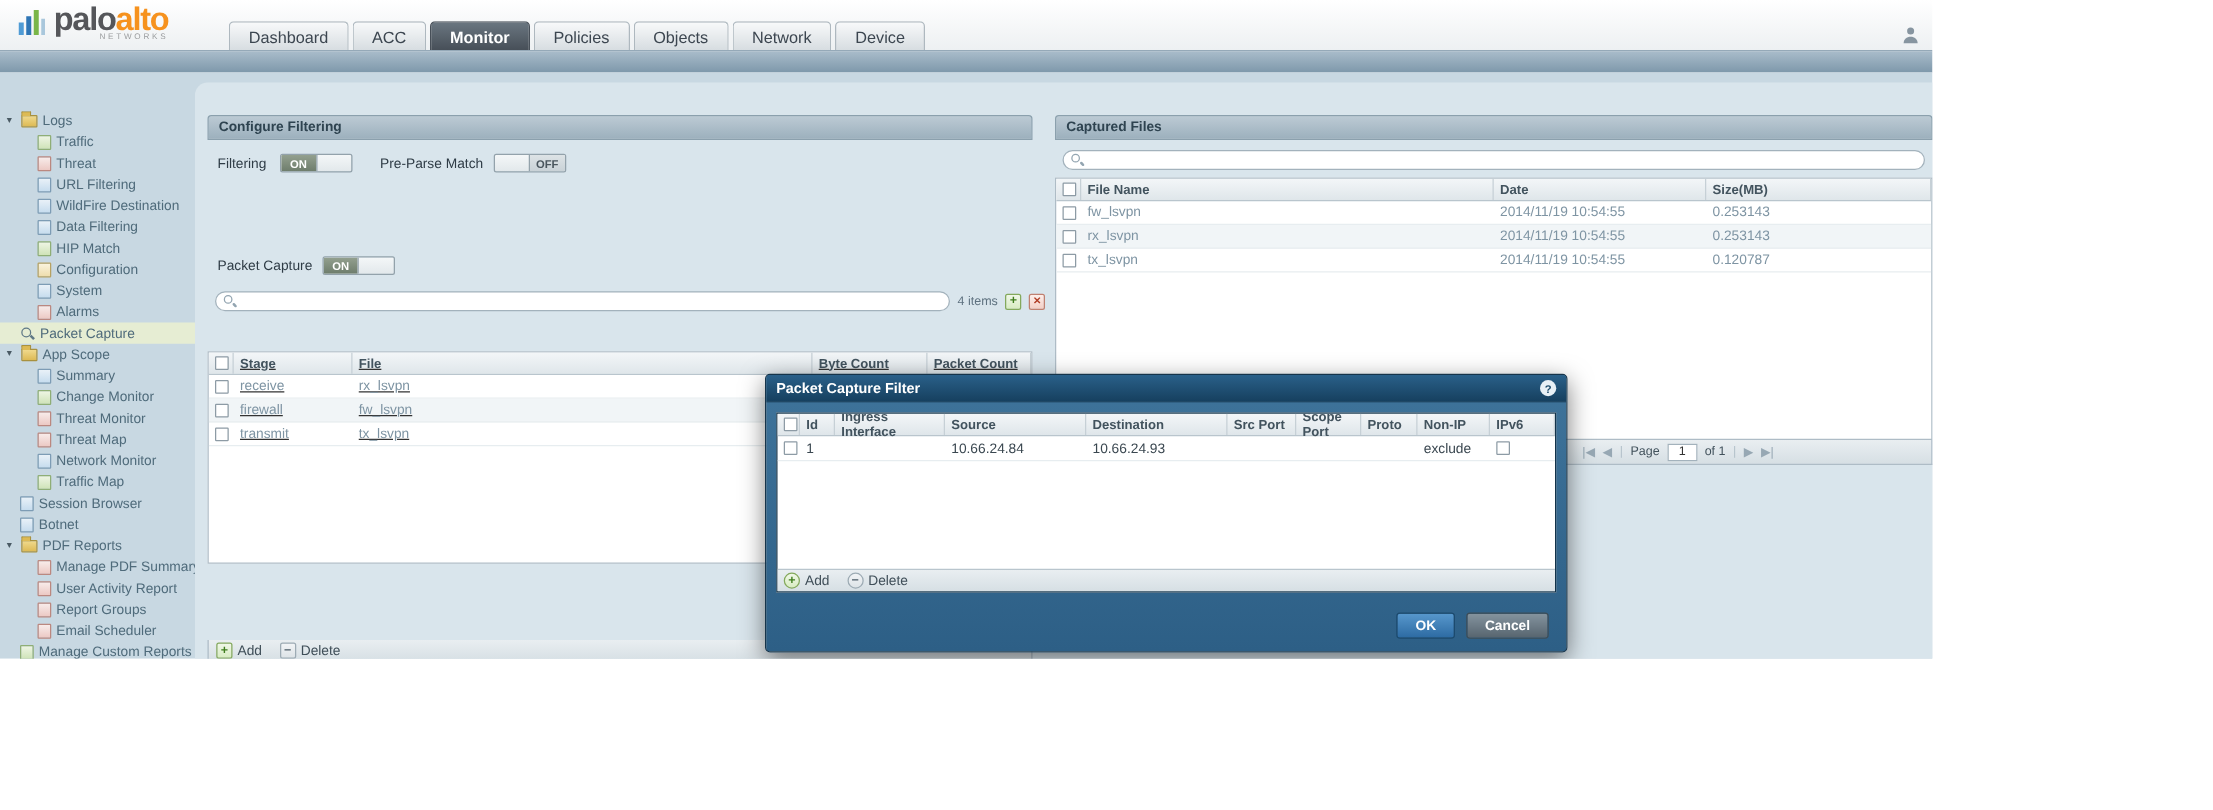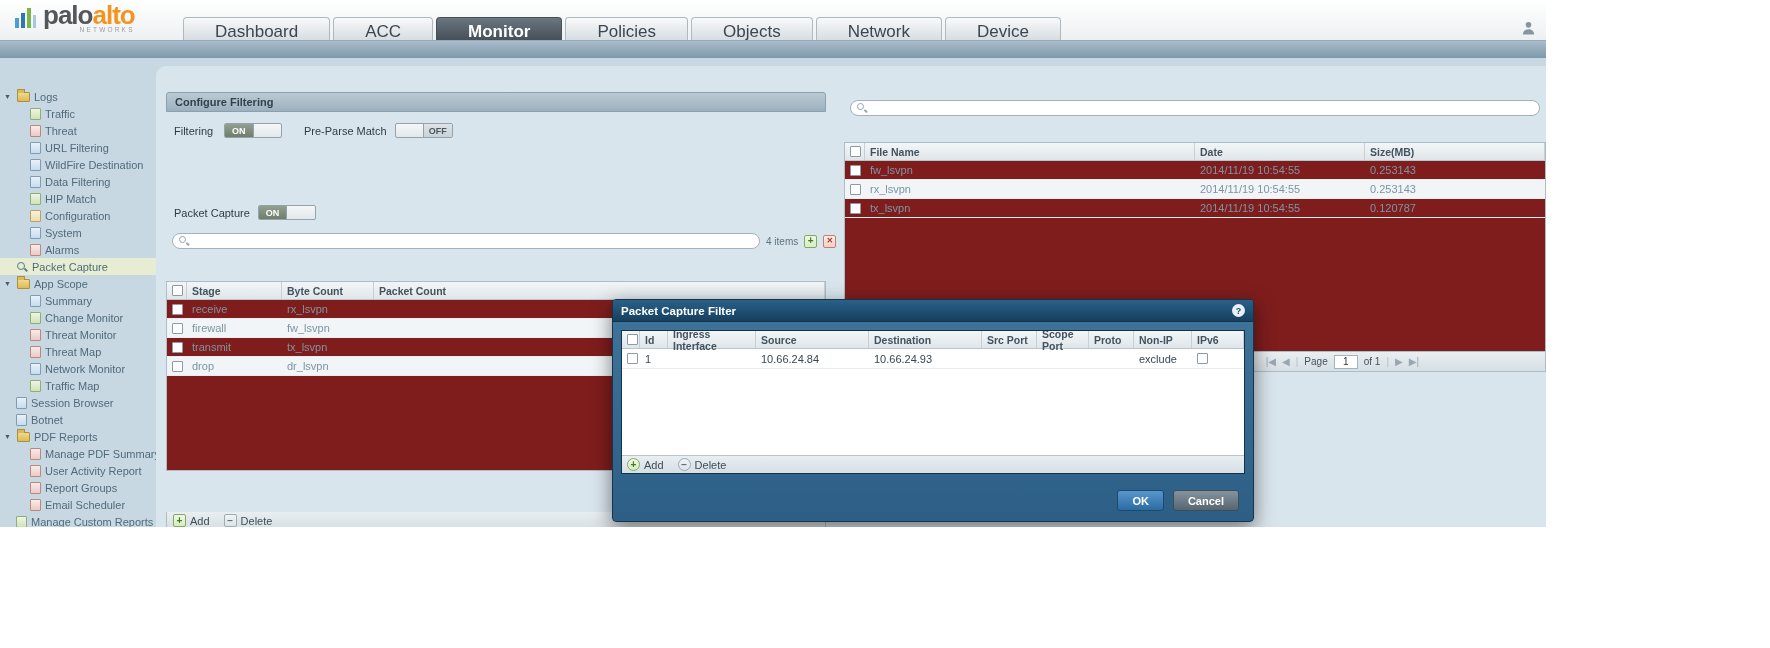--- a/index.html
+++ b/index.html
@@ -7,21 +7,21 @@
   body{font-family:"Liberation Sans",sans-serif;font-size:11px;position:relative;color:#333;}
   .app{position:absolute;left:0;top:0;width:1546px;height:527px;background:#fff;overflow:hidden;}
 
   
   .topbar{position:absolute;left:0;top:0;width:100%;height:40px;background:linear-gradient(#ffffff,#edf0f2);}
   .logo{position:absolute;left:14px;top:5px;display:flex;align-items:flex-start;gap:5px;}
   .logo-word{font-weight:bold;font-size:26px;line-height:20px;letter-spacing:-1px;color:#55565a;}
   .logo-word .lw2{color:#f6921e;}
   .lw3{font-size:6.5px;letter-spacing:2.2px;color:#9a9c9e;text-align:right;margin-top:1px;}
   .tabs{position:absolute;left:183px;top:17px;display:flex;gap:3px;align-items:flex-end;}
-  .tab{height:23px;padding:4px 31px;background:linear-gradient(#f8f9fa,#d7dde1);border:1px solid #aeb8bf;border-bottom:none;border-radius:4px 4px 0 0;color:#3c4650;font-size:17px;cursor:pointer;white-space:nowrap;}
+  .tab{height:23px;padding:4px 15px;background:linear-gradient(#f8f9fa,#d7dde1);border:1px solid #aeb8bf;border-bottom:none;border-radius:4px 4px 0 0;color:#3c4650;font-size:13px;cursor:pointer;white-space:nowrap;}
   .tab.active{background:linear-gradient(#6a7680,#474f58);color:#fff;font-weight:bold;border-color:#474f58;}
   .user-ico{position:absolute;left:1521px;top:20px;cursor:pointer;}
 
   .band{position:absolute;left:0;top:40px;width:100%;height:18px;background:linear-gradient(#a9bcca,#7e98ab);border-top:1px solid #95a9b8;}
 
   
   .content{position:absolute;left:0;top:58px;width:100%;height:469px;background:#c8d8e2;}
   .main-bg{position:absolute;left:156px;top:8px;right:0;bottom:0;background:#d9e5ec;border-radius:10px 0 0 0;}
 
   
@@ -75,22 +75,22 @@
   .mag::before{content:"";position:absolute;left:0;top:0;width:5px;height:5px;border:1.5px solid #93a5b1;border-radius:50%;}
   .mag::after{content:"";position:absolute;left:7px;top:7px;width:3.5px;height:1.5px;background:#93a5b1;transform:rotate(45deg);border-radius:1px;}
   .items-count{color:#5f7280;font-size:10px;white-space:nowrap;}
   .mini{width:13px;height:13px;border-radius:2px;display:inline-flex;align-items:center;justify-content:center;font-size:10px;font-weight:bold;cursor:pointer;flex:none;line-height:1;}
   .mini.green{background:linear-gradient(#f0f7e8,#d8ecc2);border:1px solid #84a95c;color:#3f7d1e;}
   .mini.red{background:linear-gradient(#fdeeea,#f3cfc6);border:1px solid #c08070;color:#b03a22;font-size:8px;}
   .mini.gray{background:linear-gradient(#f2f4f6,#dde3e7);border:1px solid #9dabb4;color:#5c6b76;}
   .mini.round{border-radius:7px;}
 
   
-  .tablebox{background:#7f1d1d;border:1px solid #aebcc6;position:absolute;overflow:hidden;}
-  .pc-table{left:0;top:84px;width:660px;height:190px;}
+  .tablebox{background:#ffffff;border:1px solid #aebcc6;position:absolute;overflow:hidden;}
+  .pc-table{left:0;top:84px;width:660px;height:170px;text-decoration:underline;}
   .cf-table{left:0;top:50px;width:702px;height:210px;}
   .thead{display:flex;background:linear-gradient(#f3f6f8,#dfe6ea);border-bottom:1px solid #b9c5cd;height:18px;}
   .th{display:flex;align-items:center;padding:0 5px;font-weight:bold;color:#42535e;font-size:10.5px;border-right:1px solid #c6d0d6;height:100%;}
   .trow{display:flex;height:19px;border-bottom:1px solid #e7edf0;align-items:center;}
   .trow.alt{background:#f1f5f7;}
   .td{padding:0 5px;color:#7e94a3;display:flex;align-items:center;height:100%;overflow:hidden;}
   .cb{width:11px;height:11px;border:1px solid #8d9ba5;background:#fff;border-radius:1px;display:inline-block;flex:none;cursor:pointer;}
   .c-cb{width:20px;}.c-stage{width:95px;}.c-file{width:368px;}.c-byte{width:92px;}.c-packet{flex:1;}
   .f-cb{width:20px;}.f-name{width:330px;}.f-date{width:170px;}.f-size{flex:1;}
 
@@ -300,20 +300,21 @@
         <span class="items-count">4 items</span>
         <span class="mini green">+</span>
         <span class="mini red">✕</span>
       </div>
       <div class="tablebox pc-table">
         <div class="thead">
           <span class="th c-cb">
               <span class="cb"></span>
             </span>
           <span class="th c-stage">Stage</span>
+          <span class="th c-file">File</span>
           <span class="th c-byte">Byte Count</span>
           <span class="th c-packet">Packet Count</span>
         </div>
         <div class="trow">
           <span class="td c-cb">
               <span class="cb"></span>
             </span>
           <span class="td c-stage">receive</span>
           <span class="td c-file">rx_lsvpn</span>
           <span class="td c-byte"></span>
@@ -327,42 +328,36 @@
           <span class="td c-file">fw_lsvpn</span>
           <span class="td c-byte"></span>
           <span class="td c-packet"></span>
         </div>
         <div class="trow">
           <span class="td c-cb">
               <span class="cb"></span>
             </span>
           <span class="td c-stage">transmit</span>
           <span class="td c-file">tx_lsvpn</span>
-          <span class="td c-byte"></span>
-          <span class="td c-packet"></span>
-        </div>
-        <div class="trow alt">
-          <span class="td c-cb">
-              <span class="cb"></span>
-            </span>
-          <span class="td c-stage">drop</span>
-          <span class="td c-file">dr_lsvpn</span>
           <span class="td c-byte"></span>
           <span class="td c-packet"></span>
         </div>
       </div>
       <div class="bottombar pc-bottom">
         <span class="mini green">+</span>
         <span class="btxt">Add</span>
         <span class="mini gray">−</span>
         <span class="btxt">Delete</span>
       </div>
     </div>
 
     <div class="panel cf">
+      <div class="panel-h">
+          <span>Captured Files</span>
+        </div>
       <div class="pill-search cf-search">
         <span class="mag"></span>
         <input style="">
       </div>
       <div class="tablebox cf-table">
         <div class="thead">
           <span class="th f-cb">
               <span class="cb"></span>
             </span>
           <span class="th f-name">File Name</span>

